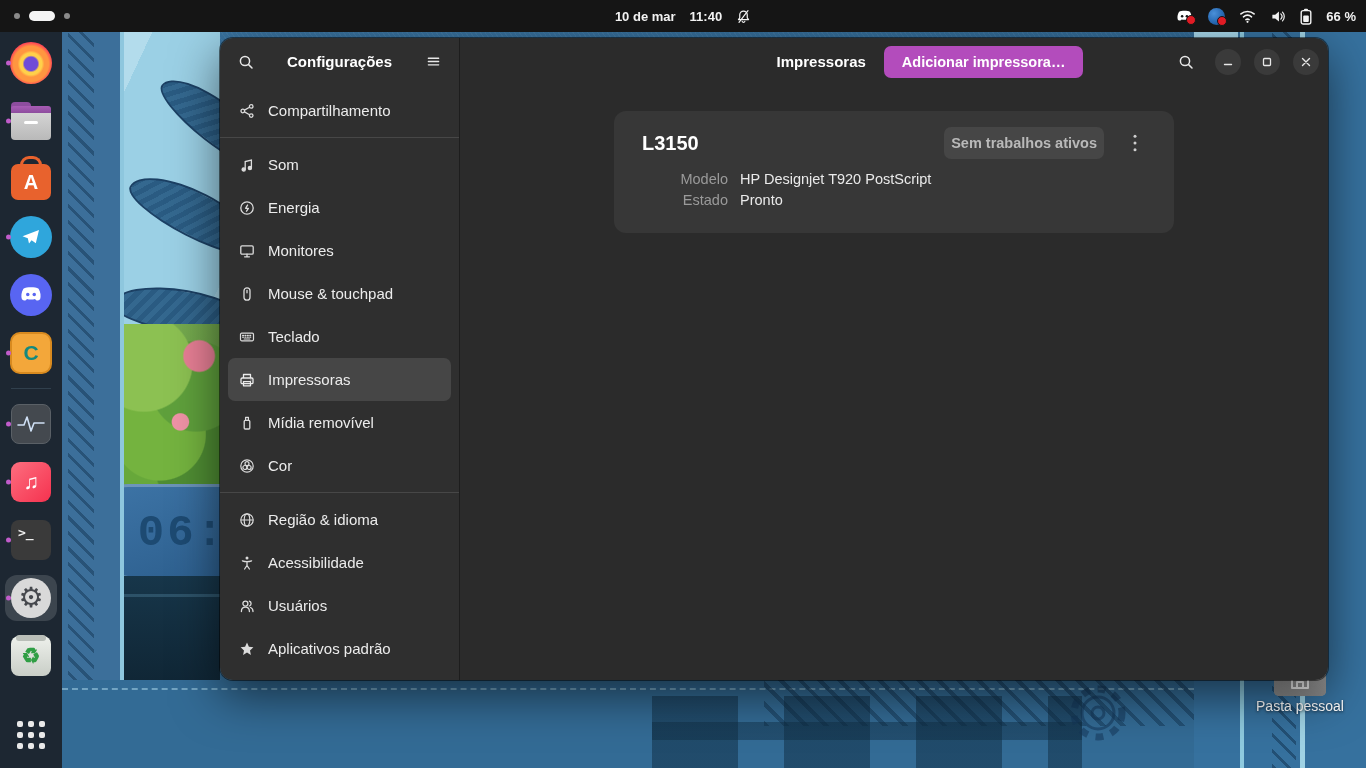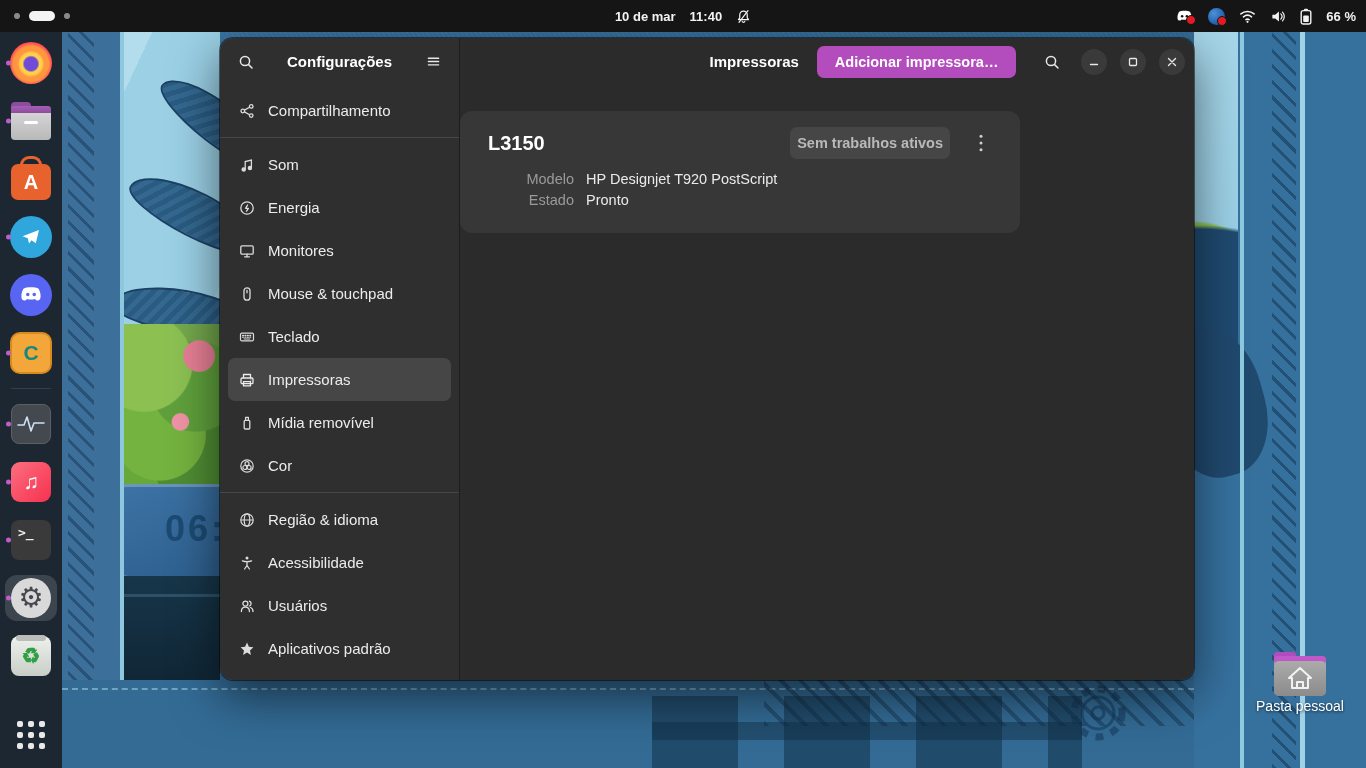--- a/index.html
+++ b/index.html
@@ -33,21 +33,21 @@
       radial-gradient(circle at 25% 22%,#8cc152 0 30%,transparent 31%),
       radial-gradient(circle at 75% 35%,#5fa03c 0 32%,transparent 33%),
       radial-gradient(circle at 40% 62%,#74b33f 0 36%,transparent 37%),
       radial-gradient(circle at 85% 80%,#4f8d33 0 30%,transparent 31%),
       radial-gradient(circle at 15% 88%,#67a83a 0 28%,transparent 29%),
       linear-gradient(120deg,#7fb455,#5f9440);}
   .wp-clock{position:absolute;left:48px;top:452px;width:112px;height:92px;
     border-radius:18px 0 0 18px;background:linear-gradient(160deg,#3d74a6,#2d5f8e);
     box-shadow:inset 0 3px 0 rgba(255,255,255,.25);overflow:hidden;}
   .wp-clock-digits{position:absolute;right:-4px;top:24px;
-    font-family:Liberation Sans, sans-serif;font-weight:bold;font-size:36px;
+    font-family:Liberation Mono, monospace;font-weight:bold;font-size:44px;
     color:#1d4a72;letter-spacing:3px;}
   .left-dark{position:absolute;left:0;top:544px;width:100%;height:192px;
     background:linear-gradient(#17364a,#0e2230 70%);}
   .left-dark::before{content:"";position:absolute;left:34px;top:18px;width:160px;height:120px;
     border:3px solid rgba(90,140,170,.35);border-radius:10px;}
   
   .right-strip{position:absolute;left:1194px;top:32px;width:172px;height:736px;overflow:hidden;
     background:#36719e;}
   .sky-sliver{position:absolute;left:0;top:0;width:44px;height:430px;
     background:
@@ -136,21 +136,21 @@
     display:flex;align-items:center;justify-content:center;color:#46484d;font-size:28px;line-height:1;}
   .ic-trash{width:40px;height:40px;border-radius:8px;
     background:linear-gradient(#eef1ec,#c9cec7);display:flex;align-items:center;
     justify-content:center;color:#2f9e44;font-size:21px;font-weight:bold;}
   .ic-trash::before{content:"";position:absolute;top:2px;width:30px;height:6px;
     background:#b9beb8;border-radius:3px;}
   .ic-grid{display:grid;grid-template-columns:repeat(3,6px);grid-gap:5px;}
   .ic-grid span{width:6px;height:6px;border-radius:2px;background:#e9e9e9;}
 
   
-  .window{position:absolute;left:220px;top:38px;width:974px;height:642px;border-radius:13px;
+  .window{position:absolute;left:220px;top:38px;width:1108px;height:642px;border-radius:13px;
     overflow:hidden;display:flex;z-index:10;
     box-shadow:0 16px 48px rgba(0,0,0,.55),0 0 0 1px rgba(0,0,0,.5);}
   .sidebar{width:239px;background:#2f2f2f;border-right:1px solid #1d1d1d;
     display:flex;flex-direction:column;flex:0 0 auto;}
   .sidebar-header{height:47px;display:flex;align-items:center;padding:0 10px;gap:6px;flex:0 0 auto;}
   .icon-btn{width:32px;height:32px;border-radius:7px;display:flex;align-items:center;
     justify-content:center;cursor:pointer;}
   .sb-title{flex:1;text-align:center;font-weight:bold;font-size:15px;color:#ffffff;}
   .nav{padding:4px 8px;overflow:hidden;}
   .nav-item{height:43px;display:flex;align-items:center;gap:13px;padding:0 11px;
@@ -163,21 +163,21 @@
   .main-header{height:47px;position:relative;display:flex;align-items:center;
     justify-content:center;flex:0 0 auto;}
   .header-center{display:flex;align-items:center;gap:18px;transform:translateX(36px);}
   .mh-title{font-weight:bold;font-size:15px;color:#fff;}
   .add-btn{border:none;border-radius:7px;padding:8px 18px;font-family:inherit;
     font-weight:bold;font-size:14.5px;color:#fff;cursor:pointer;}
   .header-right{position:absolute;right:9px;display:flex;align-items:center;gap:13px;}
   .win-btn{width:26px;height:26px;border-radius:50%;background:#3a3a3a;display:flex;
     align-items:center;justify-content:center;cursor:pointer;}
 
-  .content{flex:1;display:flex;justify-content:flex-start;align-items:flex-start;padding-top:26px;}
+  .content{flex:1;display:flex;justify-content:center;align-items:flex-start;padding-top:26px;}
   .card{width:560px;height:122px;background:#373737;border-radius:12px;
     padding:16px 28px 0 28px;box-sizing:border-box;}
   .card-top{display:flex;align-items:center;}
   .printer-name{font-size:20px;font-weight:bold;color:#fff;flex:1;}
   .jobs-pill{background:#464646;color:#b9b9b9;border:none;border-radius:7px;
     padding:8px 7px;font-family:inherit;font-size:14.5px;font-weight:bold;cursor:pointer;}
   .kebab{width:22px;display:flex;justify-content:center;margin-left:20px;cursor:pointer;}
   .card-rows{margin-top:12px;display:grid;grid-template-columns:86px auto;
     column-gap:12px;row-gap:5px;font-size:14.5px;}
   .row-label{color:#9a9a9a;text-align:right;}

